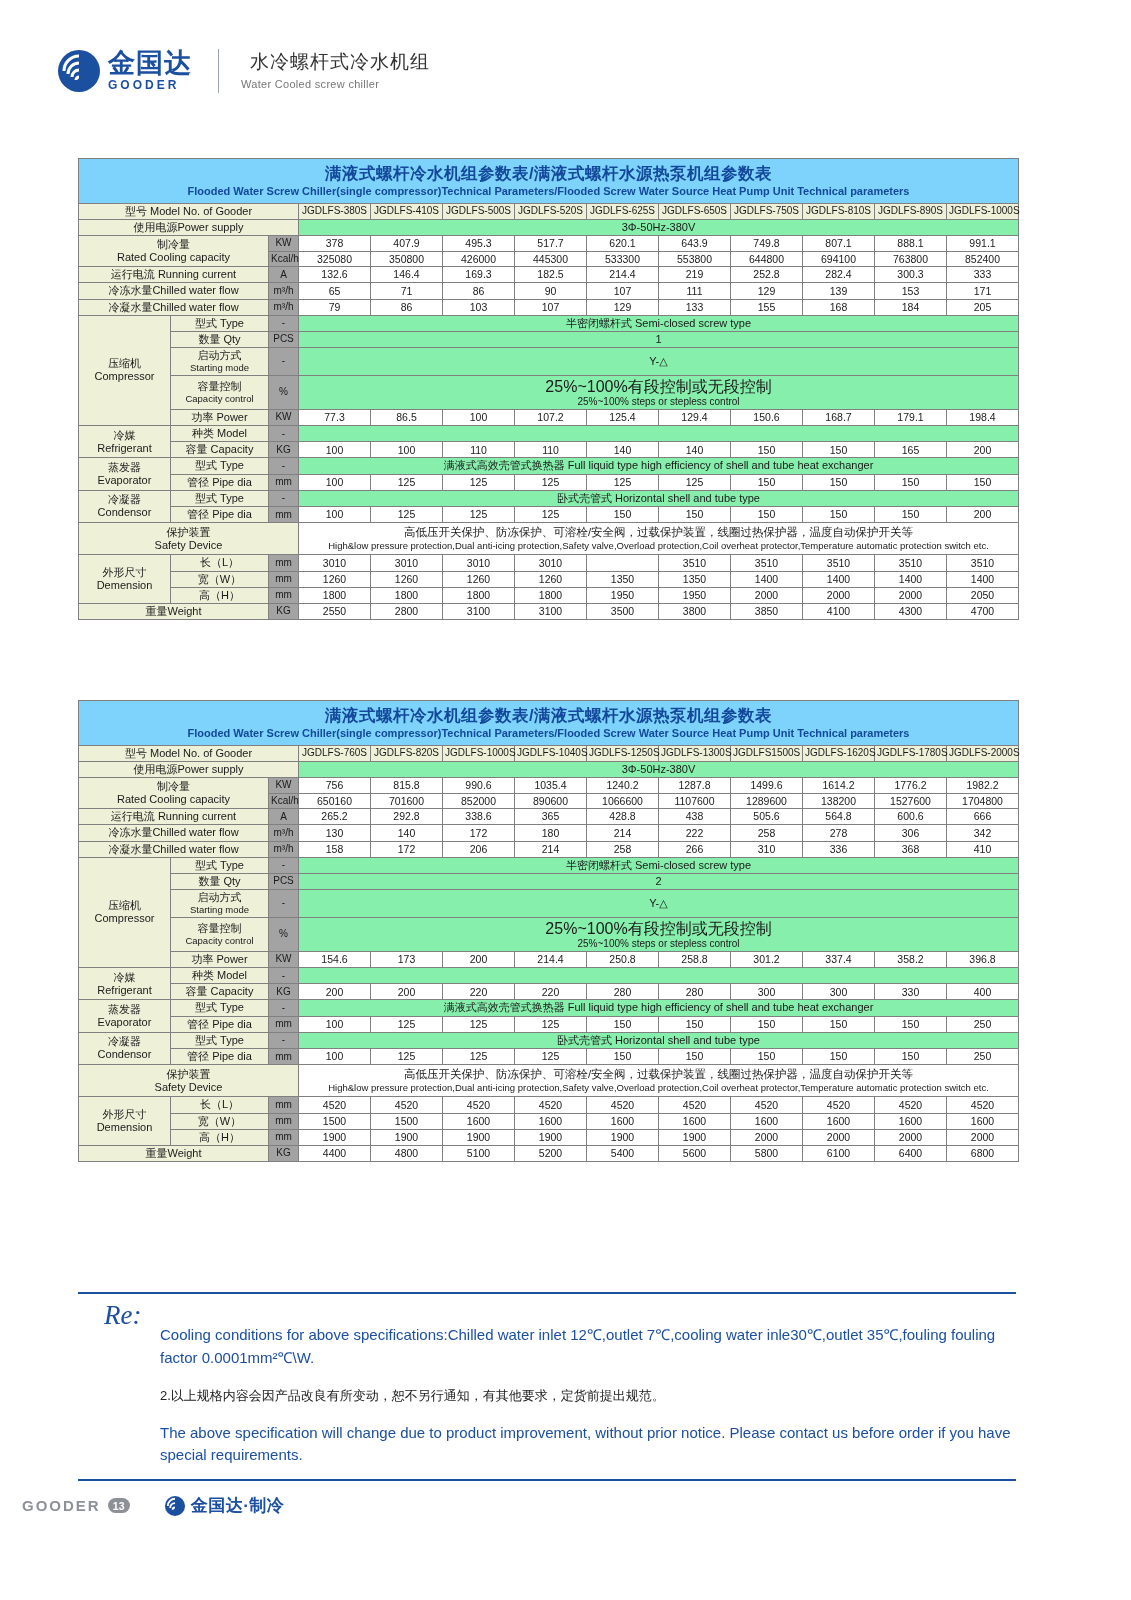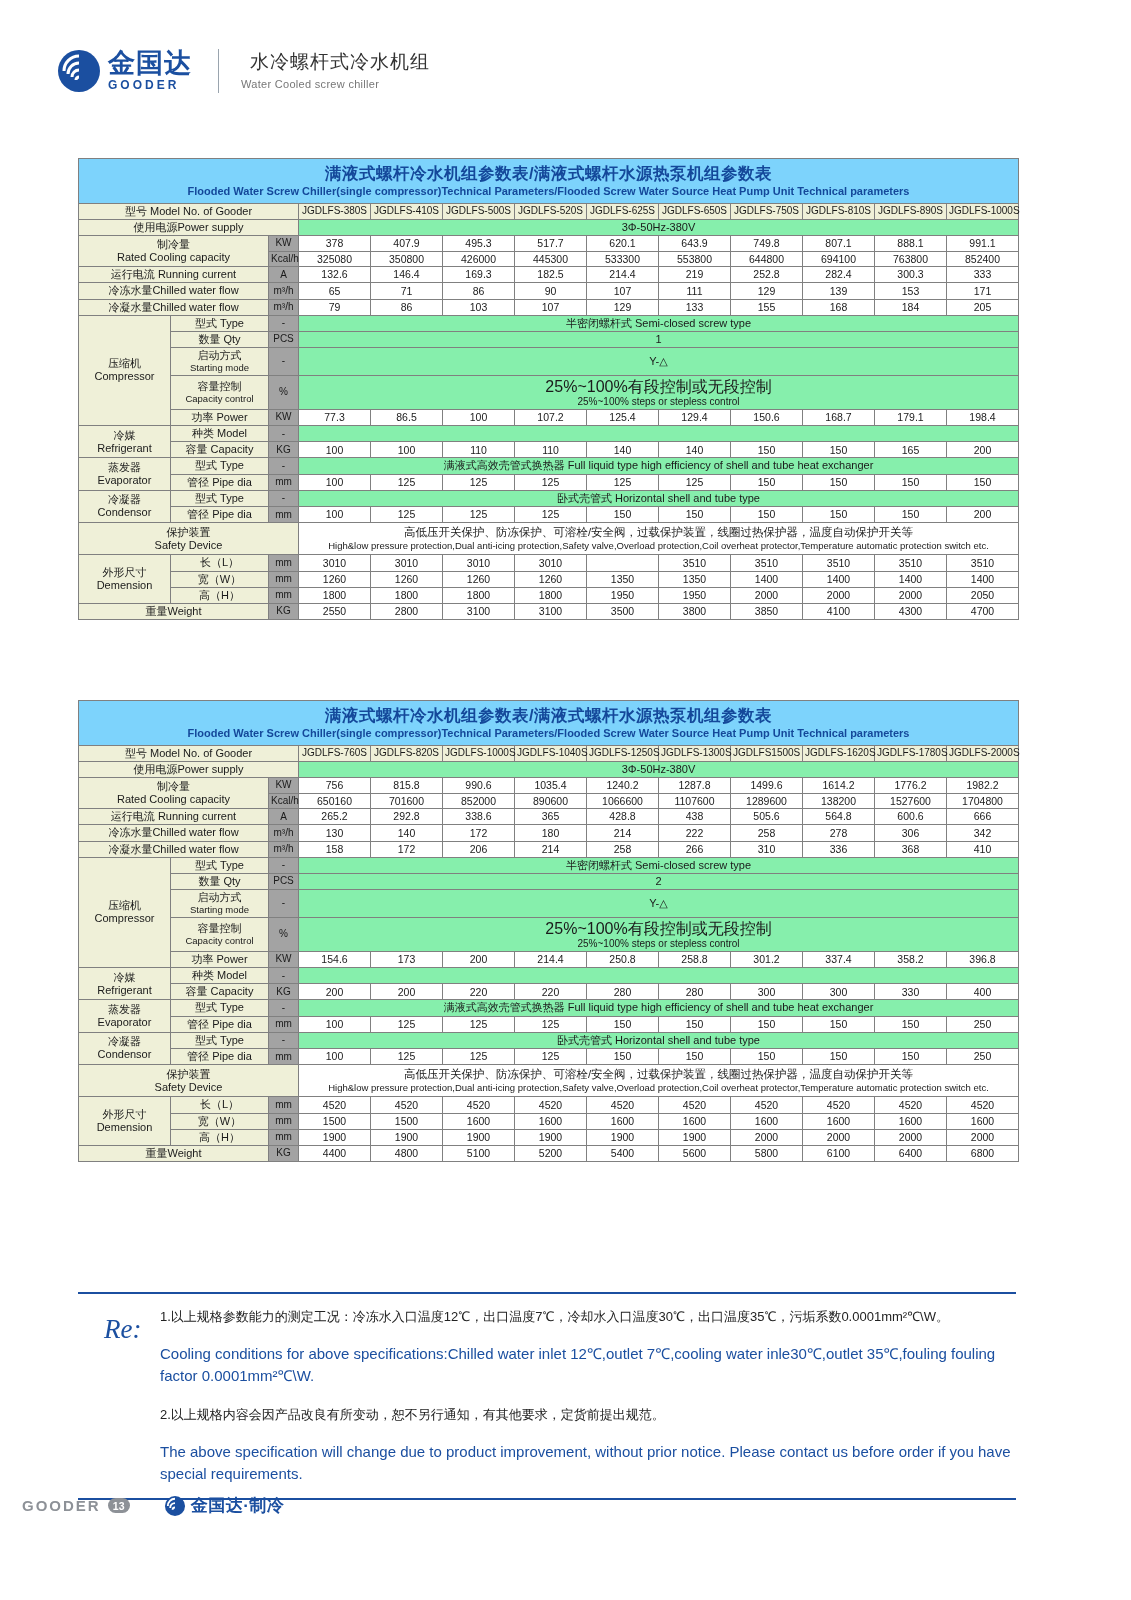--- a/index.html
+++ b/index.html
@@ -149,21 +149,21 @@
     height: 2px;
     background: #1b4fa0;
     width: 100%;
   }
   .notes-body {
     padding: 14px 0 12px 0;
     position: relative;
   }
   .re-label {
     position: absolute;
-    left: 26px; top: 20px;
+    left: 26px; top: 6px;
     font-size: 27px;
     color: #1b4fa0;
     font-family: "Liberation Serif", serif;
     font-style: italic;
     font-weight: normal;
   }
   .note-1 { margin-left: 82px; }
   .note-2 { margin-left: 82px; margin-top: 18px; }
   .note-cn {
     font-size: 13px;
@@ -860,21 +860,20 @@
       <td class="val">6800</td>
     </tr>
   </tbody>
 </table>
 
 <div class="notes">
   <div class="rule-top"></div>
   <div class="notes-body">
     <div class="re-label">Re:</div>
     <div class="note-1">
-      <div class="note-cn">1.以上规格参数能力的测定工况：冷冻水入口温度12℃，出口温度7℃，冷却水入口温度30℃，出口温度35℃，污垢系数0.0001mm²℃\W。</div>
       <div class="note-en">Cooling conditions for above specifications:Chilled water inlet 12℃,outlet 7℃,cooling water inle30℃,outlet 35℃,fouling fouling factor 0.0001mm²℃\W.</div>
     </div>
     <div class="note-2">
       <div class="note-cn">2.以上规格内容会因产品改良有所变动，恕不另行通知，有其他要求，定货前提出规范。</div>
       <div class="note-en">The above specification will change due to product improvement, without prior notice. Please contact us before order if you have special requirements.</div>
     </div>
   </div>
   <div class="rule-bot"></div>
 </div>
 

